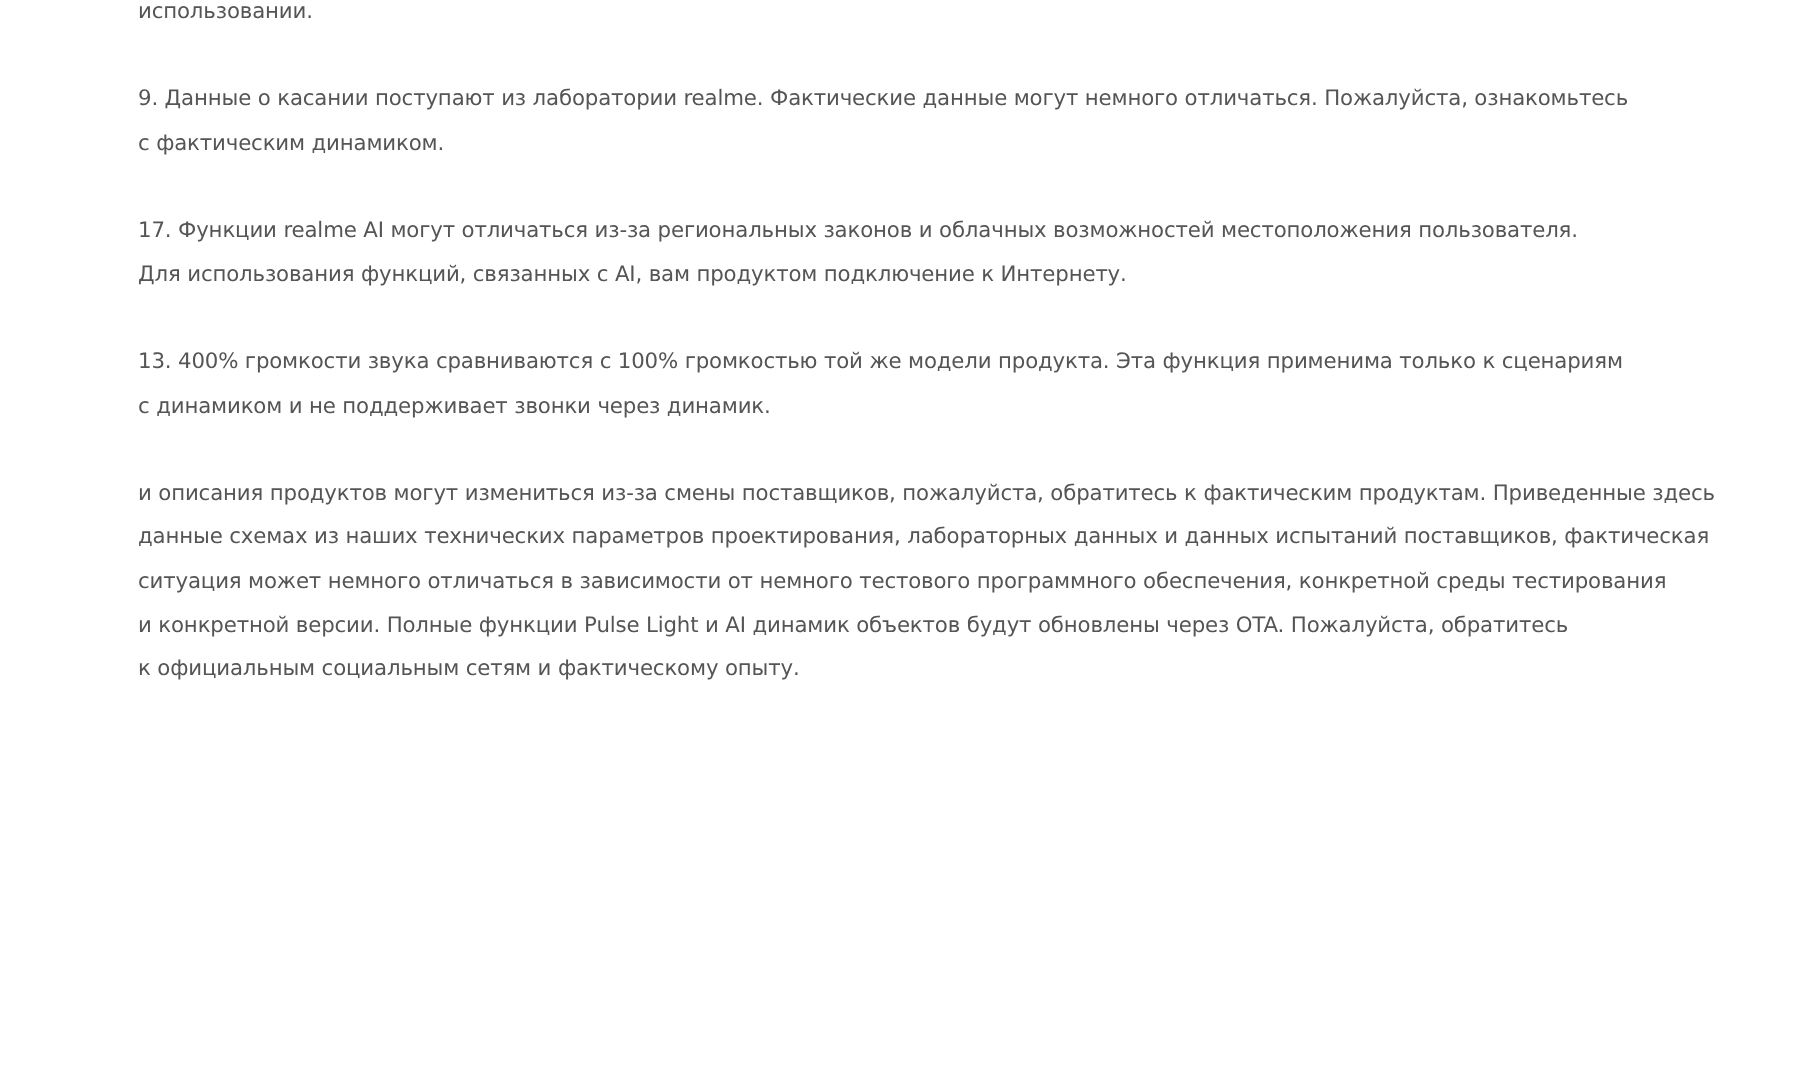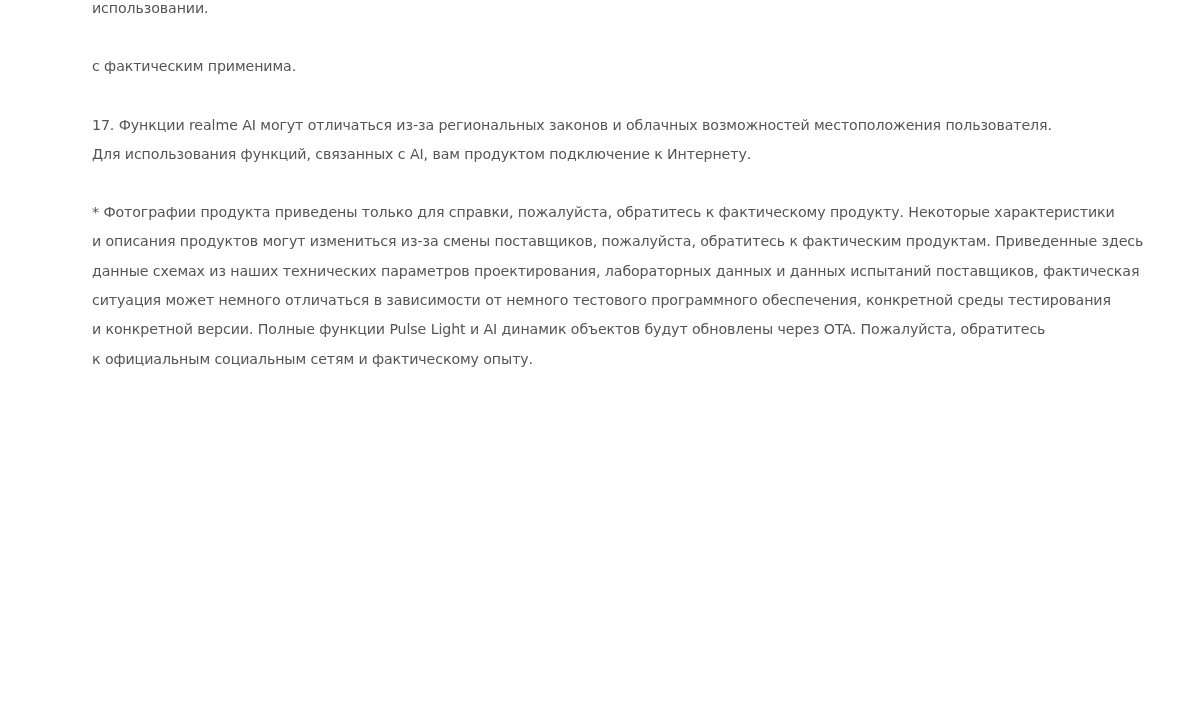--- a/index.html
+++ b/index.html
@@ -13,29 +13,33 @@
     .line { display: block; height: 29.3px; line-height: 29.3px; white-space: nowrap; }
   </style>
 </head>
 <body>
 
 <div class="notes">
   <p class="para">
     <span class="line">использовании.</span>
   </p>
   <p class="para">
-    <span class="line">с фактическим применима.</span>
+    <span class="line">9. Данные о касании поступают из лаборатории realme. Фактические данные могут немного отличаться. Пожалуйста, ознакомьтесь</span>
+    <span class="line">с фактическим динамиком.</span>
   </p>
   <p class="para">
     <span class="line">17. Функции realme AI могут отличаться из-за региональных законов и облачных возможностей местоположения пользователя.</span>
     <span class="line">Для использования функций, связанных с AI, вам продуктом подключение к Интернету.</span>
   </p>
   <p class="para">
   </p>
   <p class="para">
-    <span class="line">* Фотографии продукта приведены только для справки, пожалуйста, обратитесь к фактическому продукту. Некоторые характеристики</span>
+    <span class="line">13. 400% громкости звука сравниваются с 100% громкостью той же модели продукта. Эта функция применима только к сценариям</span>
+    <span class="line">с динамиком и не поддерживает звонки через динамик.</span>
+  </p>
+  <p class="para">
     <span class="line">и описания продуктов могут измениться из-за смены поставщиков, пожалуйста, обратитесь к фактическим продуктам. Приведенные здесь</span>
     <span class="line">данные схемах из наших технических параметров проектирования, лабораторных данных и данных испытаний поставщиков, фактическая</span>
     <span class="line">ситуация может немного отличаться в зависимости от немного тестового программного обеспечения, конкретной среды тестирования</span>
     <span class="line">и конкретной версии. Полные функции Pulse Light и AI динамик объектов будут обновлены через OTA. Пожалуйста, обратитесь</span>
     <span class="line">к официальным социальным сетям и фактическому опыту.</span>
   </p>
 </div>
 
 </body></html>

